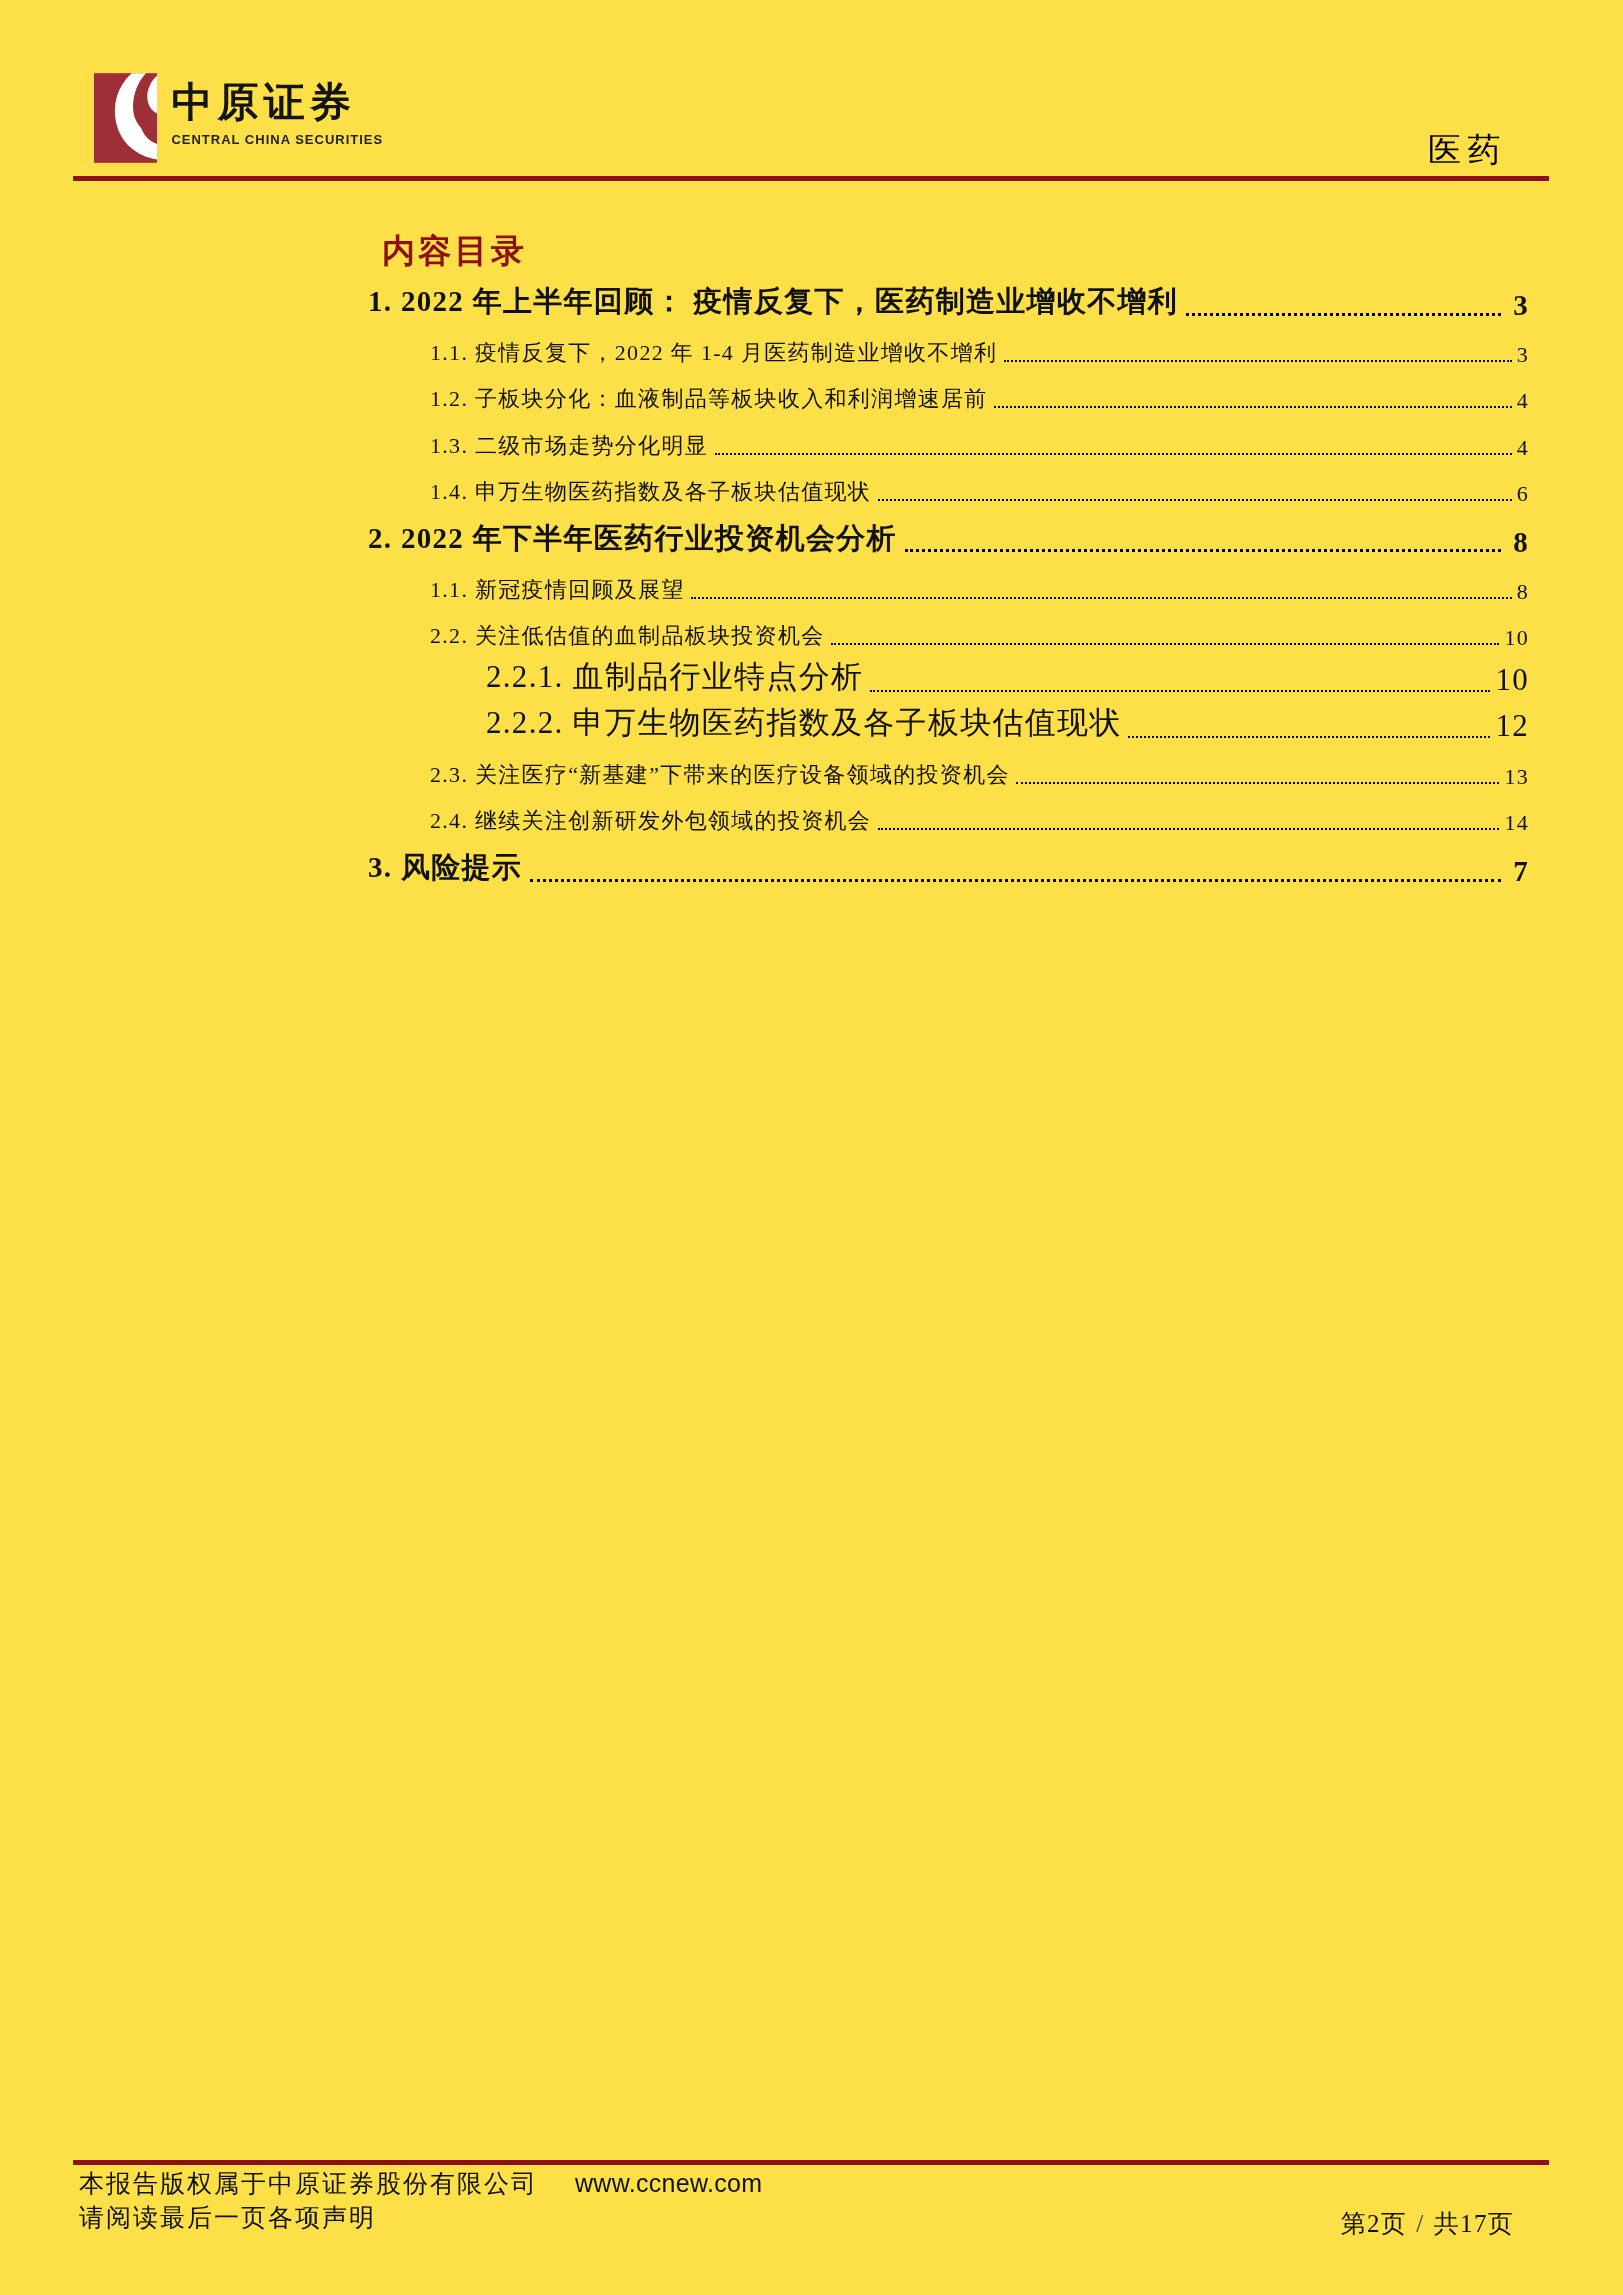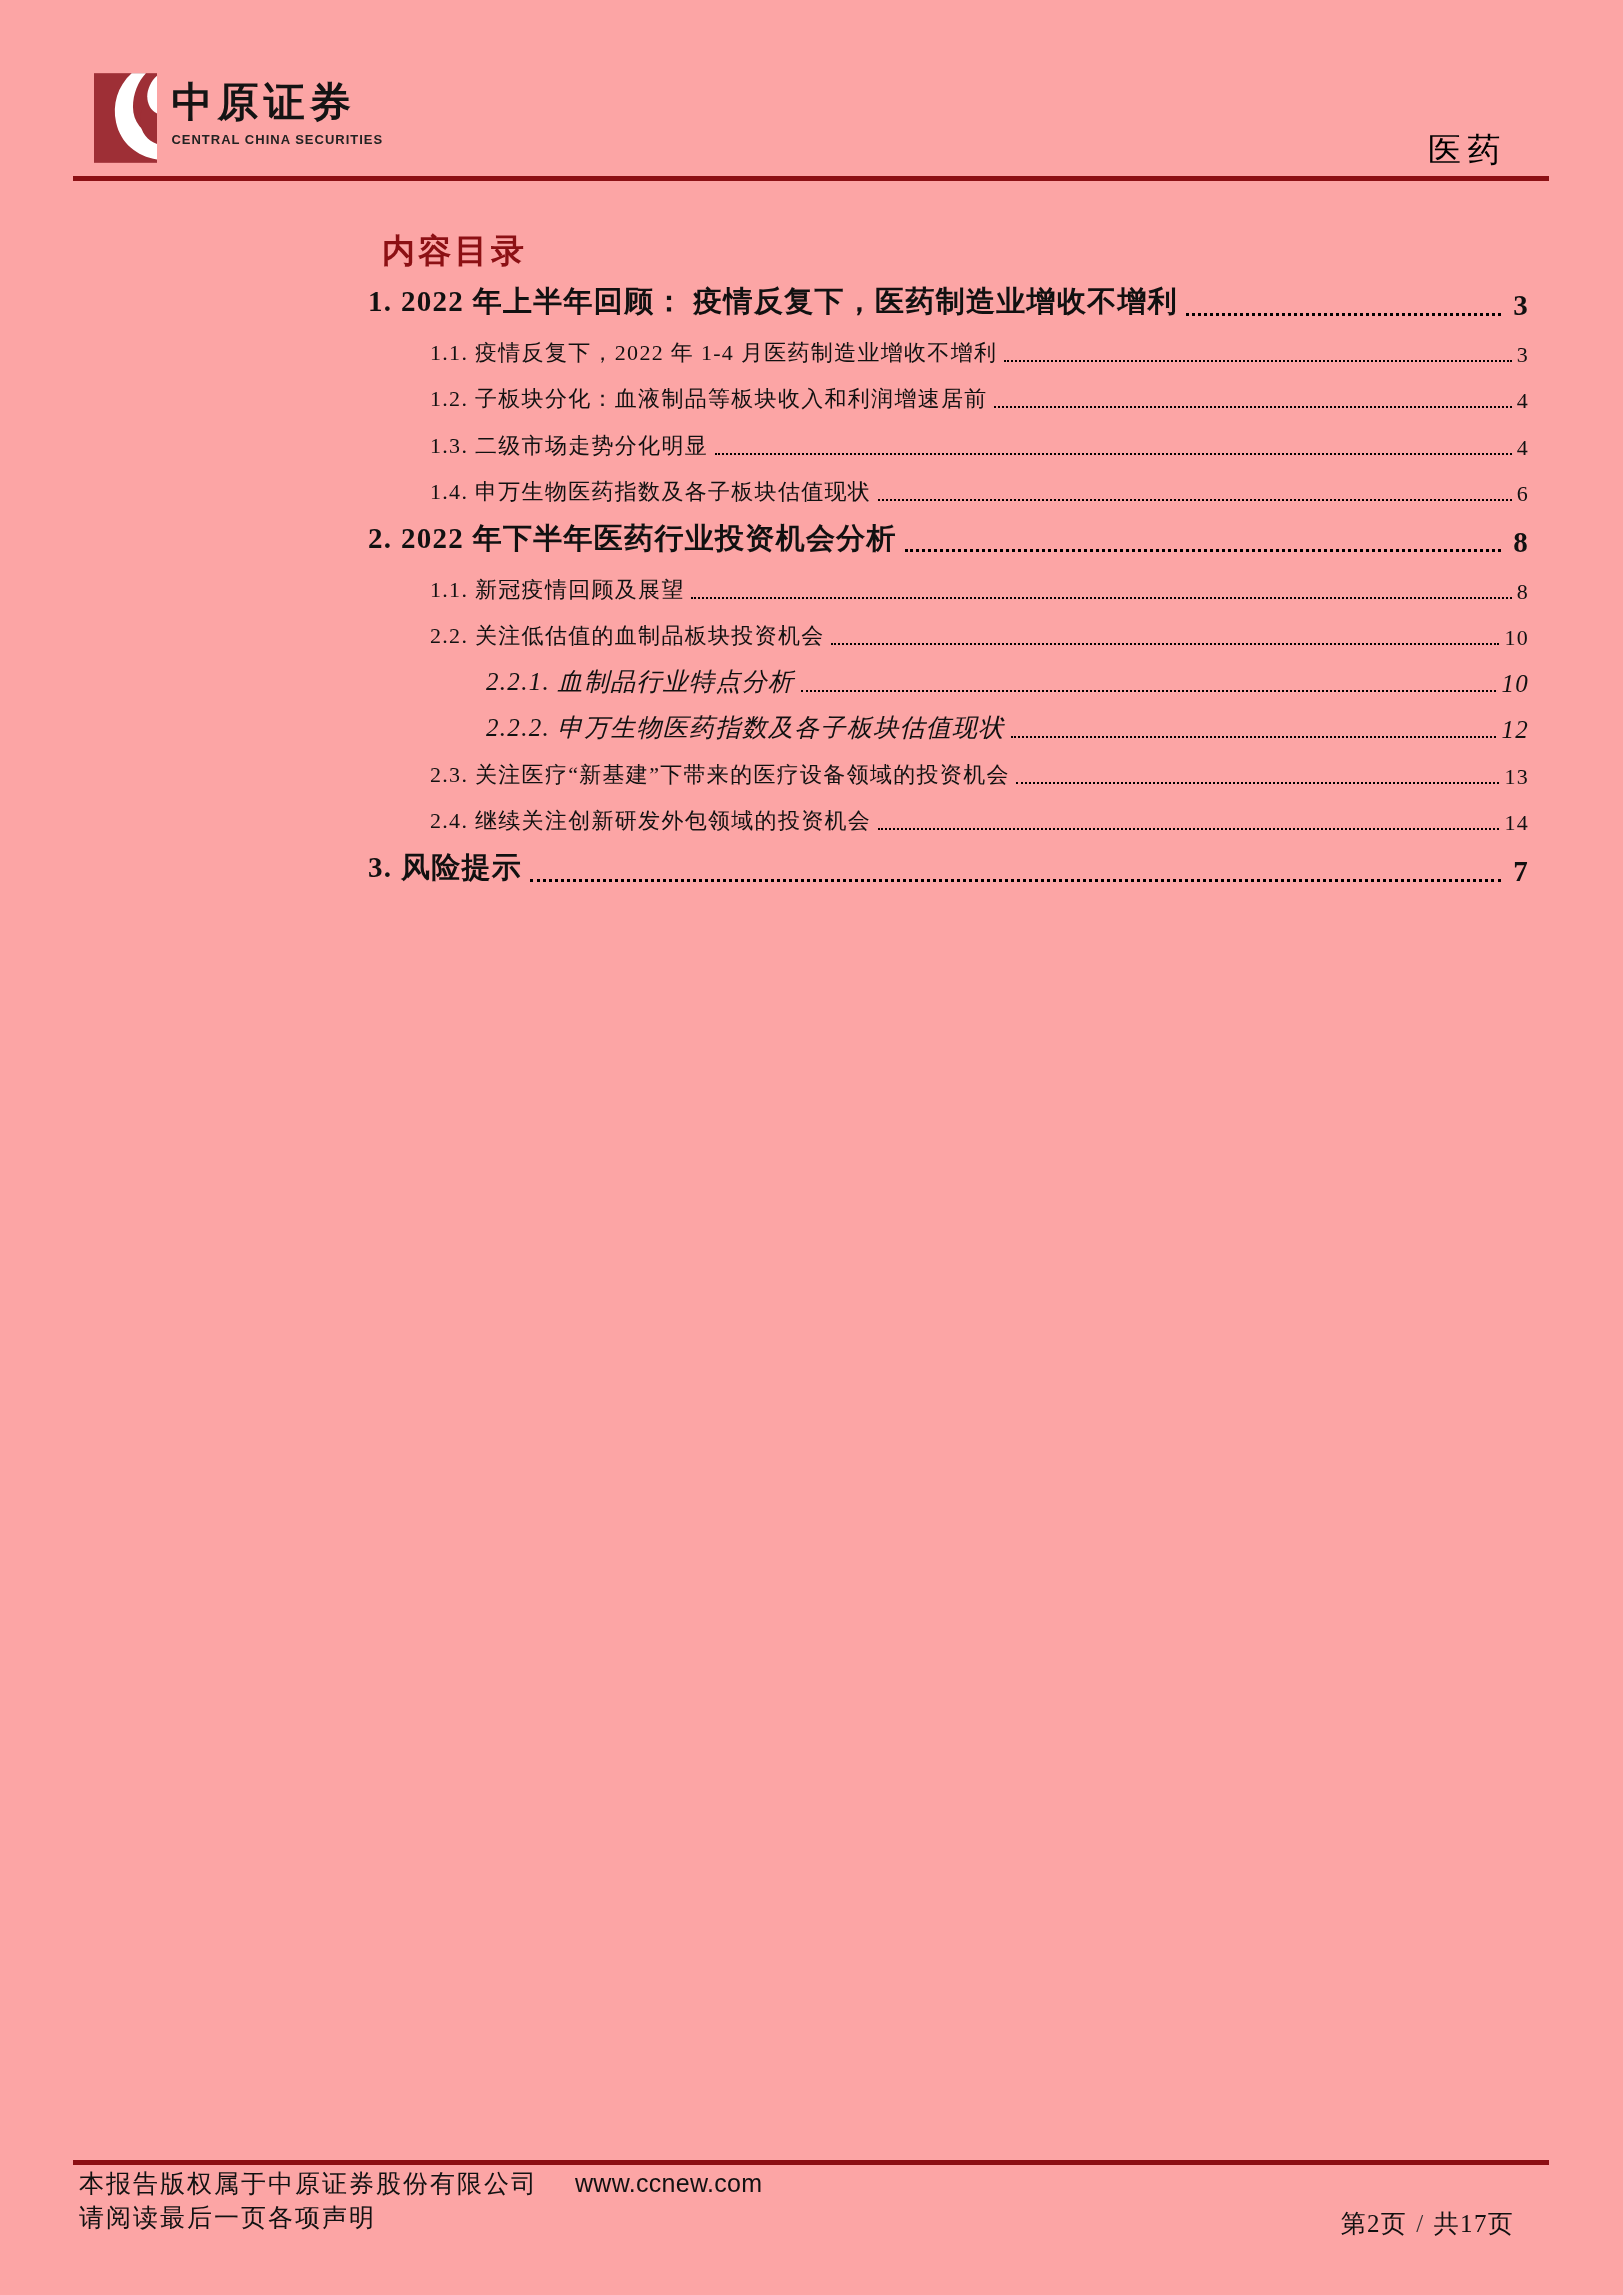--- a/index.html
+++ b/index.html
@@ -1,20 +1,20 @@
 <!DOCTYPE html>
 <html style="font-size:10.5px"><head>
 <meta charset="utf-8">
 <style>
   html,body{margin:0;padding:0;background:#e8e8e8;}
   .page{
     position:relative;
     width:1623px;
     height:2295px;
-    background:#fca5a5;
+    background:#fde047;
     font-family:"Liberation Serif", serif;
     color:#111;
     overflow:hidden;
   }
 
   
   .logo{position:absolute;left:94px;top:73px;display:flex;align-items:flex-start;}
   .logo-mark{width:63px;height:90px;display:block;}
   .logo-text{margin-left:14.4px;}
   .logo-cn{
@@ -43,21 +43,21 @@
     white-space:nowrap;
   }
   .toc{
     position:absolute;left:368px;top:275px;width:1161px;
   }
   .toc-row{
     display:flex;align-items:flex-end;
   }
   .toc-row.lvl1{height:47px;padding-bottom:5.2px;font-size:29px;font-weight:bold;letter-spacing:1.3px;}
   .toc-row.lvl2{height:41px;padding-bottom:5.2px;font-size:22px;letter-spacing:1.3px;padding-left:62px;}
-  .toc-row.lvl3{height:41px;padding-bottom:5.2px;font-size:25px;letter-spacing:1.3px;padding-left:118px;font-style:italic;}
+  .toc-row.lvl3{height:41px;padding-bottom:5.2px;font-size:31px;letter-spacing:1.3px;padding-left:118px;}
   .toc-label{white-space:nowrap;}
   .toc-dots{
     flex:1;height:0;min-width:26px;
     border-bottom:2.6px dotted #000;
     margin:0 5.2px 5.9px 6.5px;
   }
   .toc-row.lvl1 .toc-dots{border-bottom-width:3.9px;margin:0 11.8px 6.5px 7.9px;}
   .toc-page{white-space:nowrap;}
 
   

